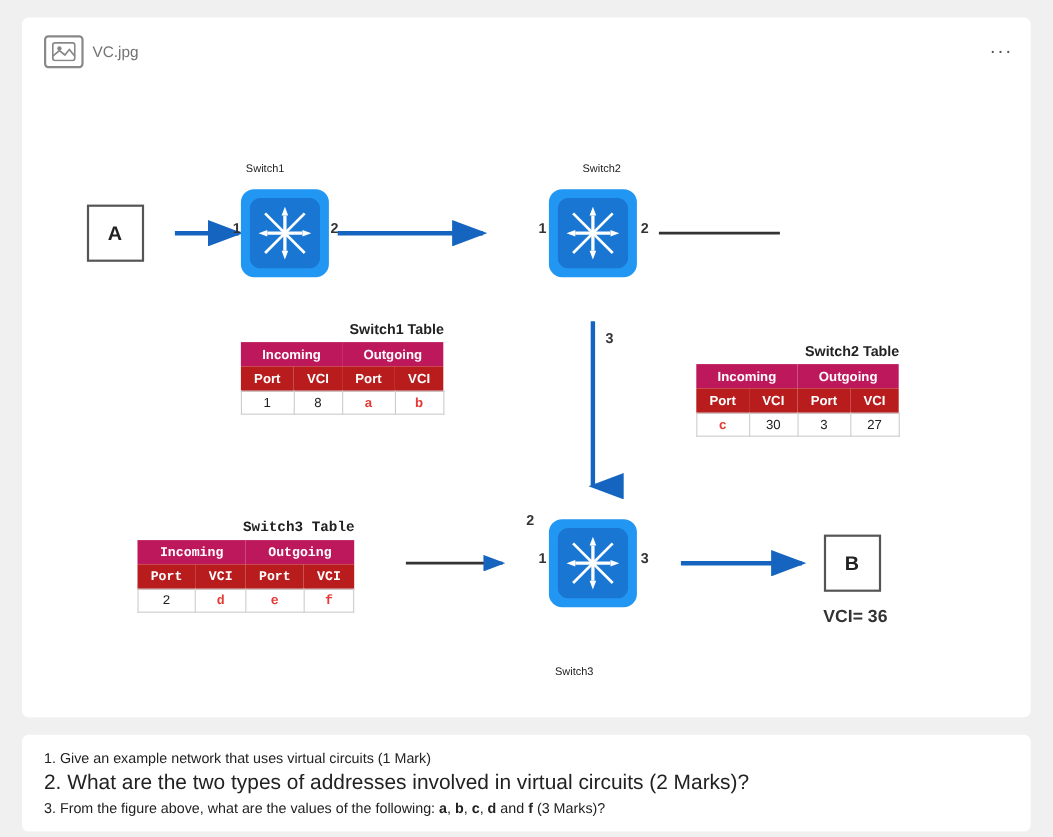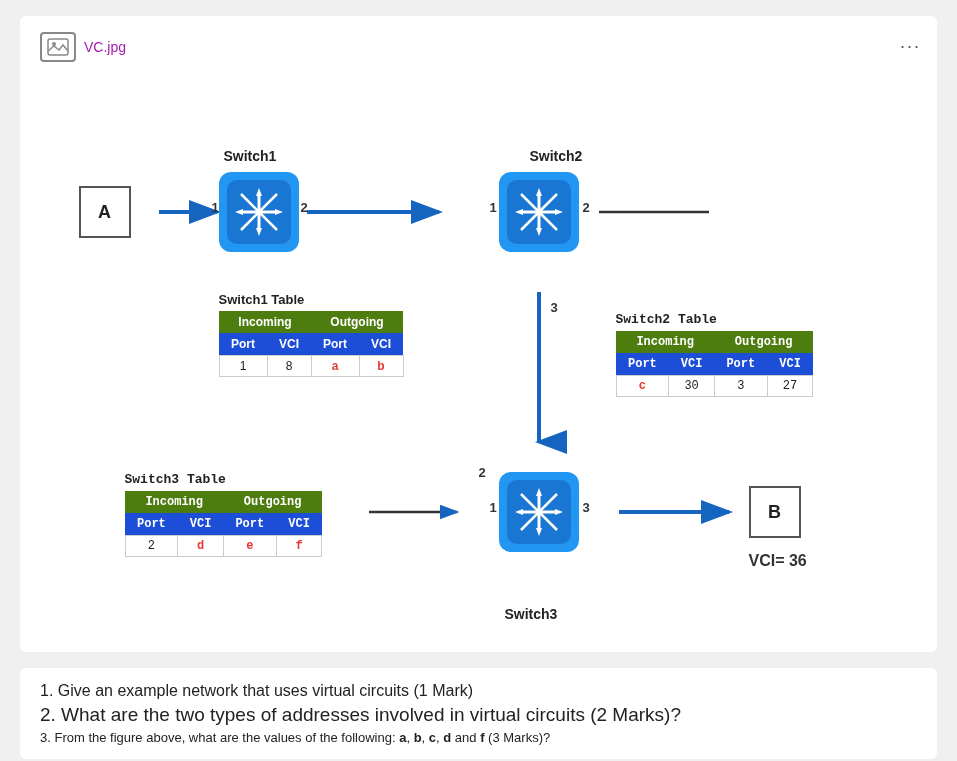--- a/index.html
+++ b/index.html
@@ -39,21 +39,21 @@
       border: 2px solid #888;
       border-radius: 4px;
       display: flex;
       align-items: center;
       justify-content: center;
       color: #888;
       font-size: 16px;
     }
     .img-filename {
       font-size: 14px;
-      color: #a21caf;
+      color: #737373;
     }
     .more-btn {
       position: absolute;
       right: 16px;
       top: 16px;
       font-size: 18px;
       color: #555;
       cursor: pointer;
       letter-spacing: 2px;
     }
@@ -73,22 +73,22 @@
       height: 80px;
       background: #2196F3;
       border-radius: 12px;
       display: flex;
       align-items: center;
       justify-content: center;
     }
     .switch-label {
       position: absolute;
       text-align: center;
-      font-weight: bold;
-      font-size: 14px;
+      font-weight: normal;
+      font-size: 10px;
       color: #222;
     }
     
     .switch-icon {
       width: 64px;
       height: 64px;
     }
 
     
     .node-box {
@@ -120,44 +120,44 @@
       height: 100%;
       pointer-events: none;
     }
 
     
     .switch-table {
       position: absolute;
       font-size: 12px;
     }
     .switch-table .table-title {
-      text-align: left;
+      text-align: right;
       font-weight: bold;
       font-size: 13px;
       margin-bottom: 4px;
       color: #222;
     }
     .switch-table table {
       border-collapse: collapse;
     }
     .switch-table th {
-      background: #4d7c0f;
+      background: #be185d;
       color: #fff;
       padding: 4px 12px;
       text-align: center;
       font-weight: bold;
     }
     .switch-table td {
       text-align: center;
       padding: 3px 10px;
       background: #fff;
       border: 1px solid #ccc;
     }
     .switch-table .th-sub {
-      background: #1d4ed8;
+      background: #b91c1c;
       color: #fff;
       padding-left: 12px;
     }
     .switch-table .red-val {
       color: #e53935;
       font-weight: bold;
     }
 
     
     .vci-label {
@@ -307,21 +307,21 @@
             <tr>
               <td>1</td>
               <td>8</td>
               <td class="red-val">a</td>
               <td class="red-val">b</td>
             </tr>
           </tbody>
         </table>
       </div>
 
-      <div class="switch-table" style="left:567px; top:240px;font-family:Liberation Mono, monospace;">
+      <div class="switch-table" style="left:584px; top:240px;">
         <div class="table-title">Switch2 Table</div>
         <table>
           <thead>
             <tr>
               <th colspan="2">Incoming</th>
               <th colspan="2">Outgoing</th>
             </tr>
             <tr>
               <th class="th-sub">Port</th>
               <th class="th-sub">VCI</th>
@@ -363,20 +363,20 @@
               <td class="red-val">f</td>
             </tr>
           </tbody>
         </table>
       </div>
 
     </div>
   </div>
 
   <div class="questions-section">
-    <div style="margin-bottom:4px; font-size:16px;">1. Give an example network that uses virtual circuits (1 Mark)</div>
+    <div style="margin-bottom:4px; font-size:13px;">1. Give an example network that uses virtual circuits (1 Mark)</div>
     <div style="margin-bottom:4px; font-size:19px;">2. What are the two types of addresses involved in virtual circuits (2 Marks)?</div>
     <div style="font-size:13px;">
       3. From the figure above, what are the values of the following: <b>a</b>, <b>b</b>, <b>c</b>, <b>d</b> and <b>f</b> (3 Marks)?
     </div>
   </div>
 
 </div>
 
 </body></html>

